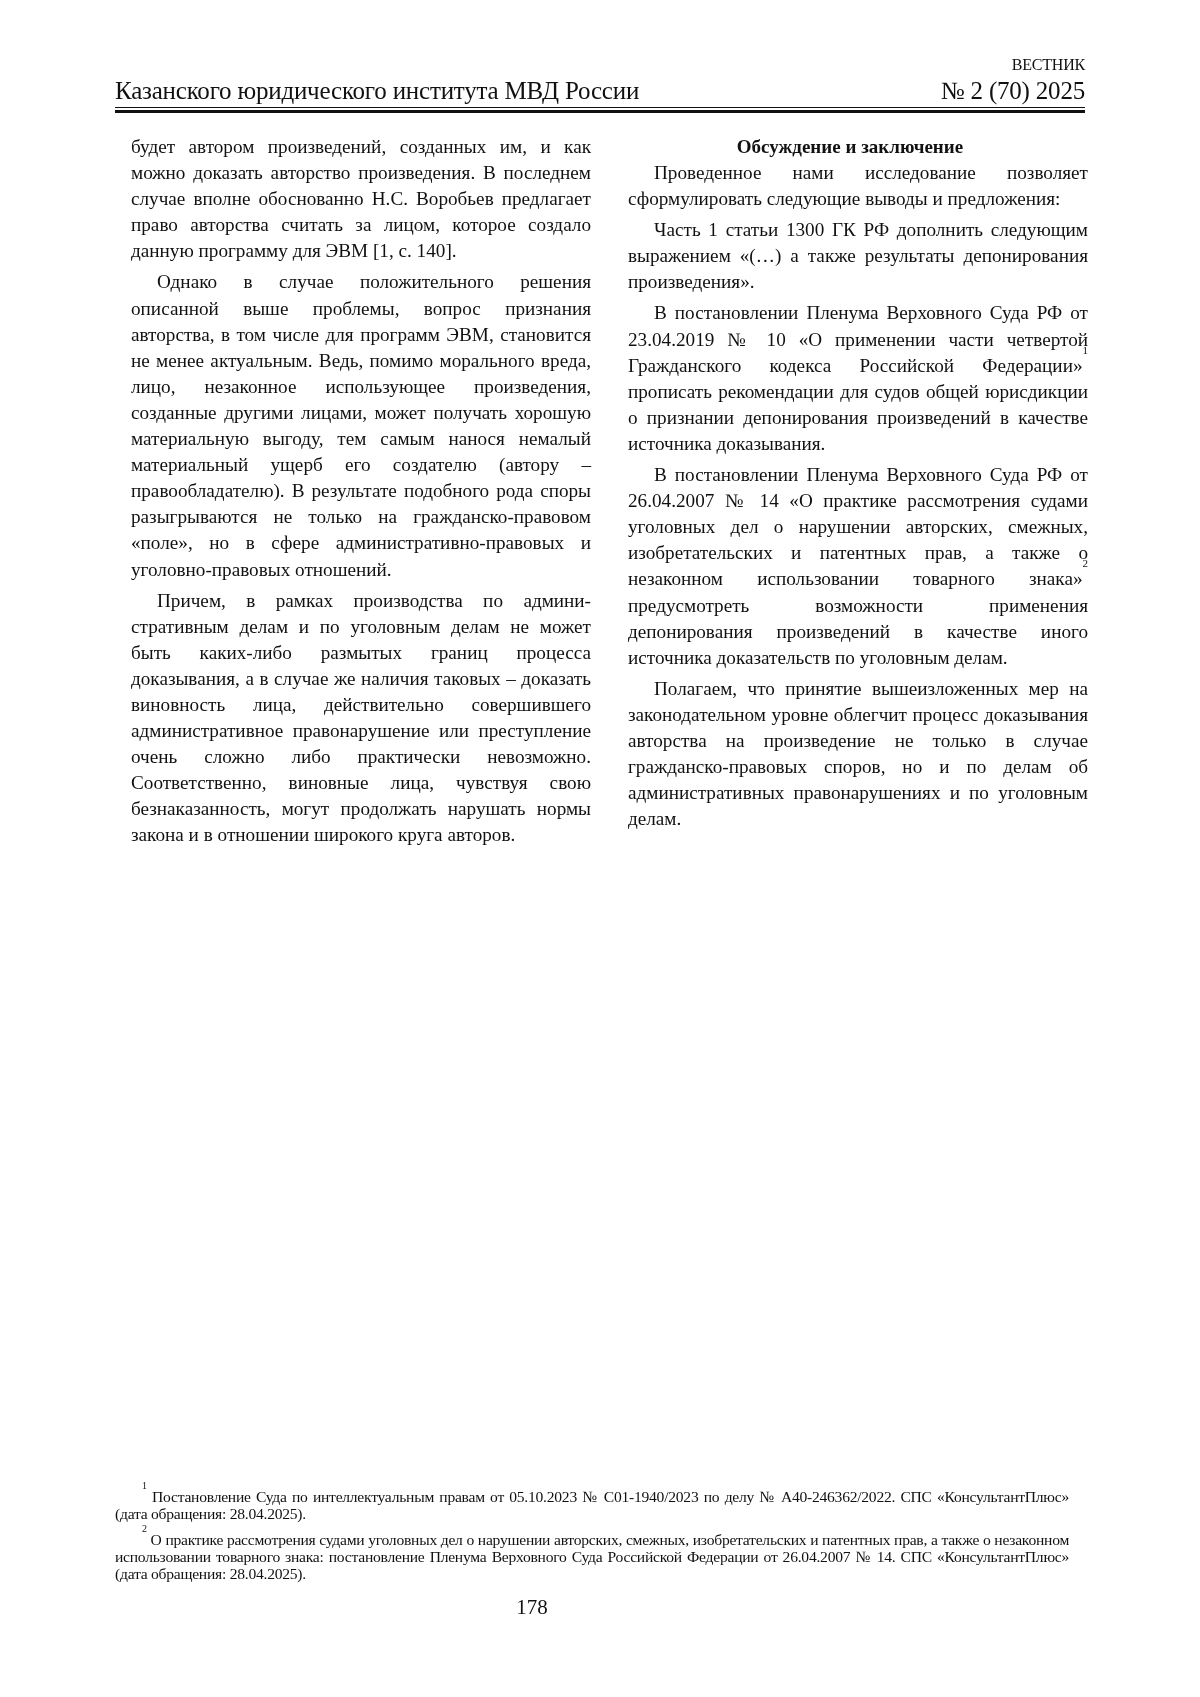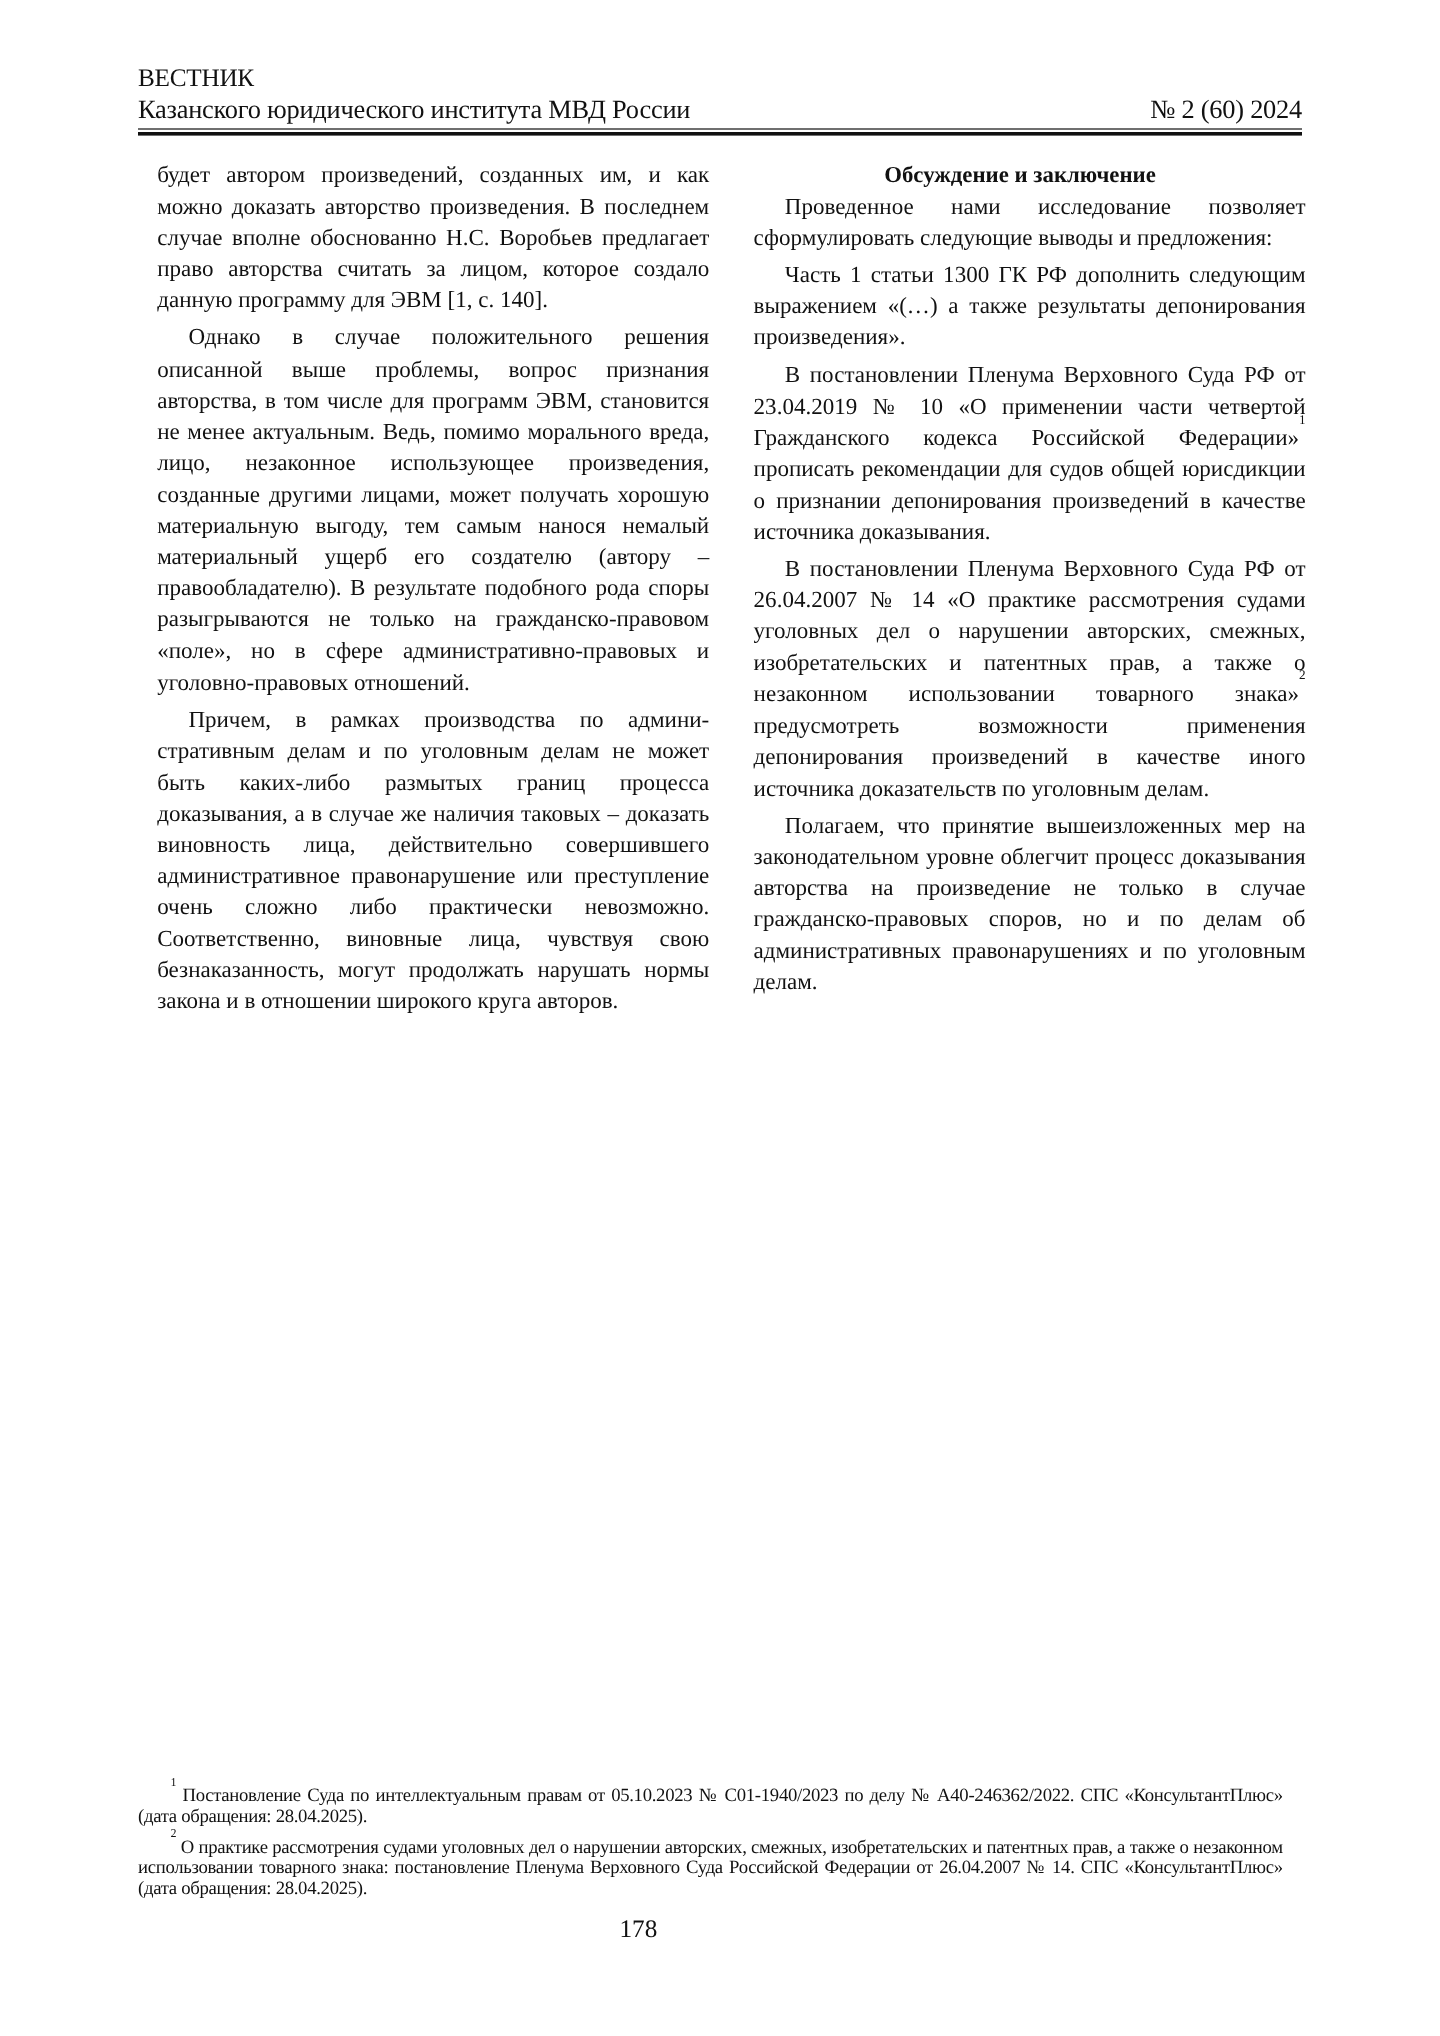--- a/index.html
+++ b/index.html
@@ -4,25 +4,25 @@
 <style>
   html, body { margin: 0; padding: 0; background: #ffffff; }
   body {
     width: 1200px; height: 1697px; position: relative; overflow: hidden;
     font-family: "Liberation Serif", serif; color: #111111;
   }
   .header {
     position: absolute; left: 115px; top: 52px; width: 970px;
   }
   .header .journal {
-    font-size: 21px; line-height: 26px; letter-spacing: -0.2px;
+    font-size: 16px; line-height: 26px; letter-spacing: -0.2px; text-align: right;
   }
   .header .row2 {
     display: flex; justify-content: space-between; align-items: baseline;
-    font-size: 22px; line-height: 26px; letter-spacing: -0.2px; gap: 47px;
+    font-size: 25px; line-height: 26px; letter-spacing: -0.2px; gap: 47px;
   }
   .header .rule-thin {
     margin-top: 3px; height: 1px; background: #111;
   }
   .header .rule-thick {
     margin-top: 2px; height: 3px; background: #111;
   }
   .col {
     position: absolute; top: 134px; width: 476px;
     font-size: 19.2px; line-height: 26.1px; text-align: justify;
@@ -49,21 +49,21 @@
     text-align: center; font-size: 21px;
   }
 </style>
 </head>
 <body>
 
 <header class="header">
   <div class="journal">ВЕСТНИК</div>
   <div class="row2">
     <span>Казанского юридического института МВД России</span>
-    <span>№ 2 (60) 2024</span>
+    <span>№ 2 (70) 2025</span>
   </div>
   <div class="rule-thin"></div>
   <div class="rule-thick"></div>
 </header>
 
 <section class="col left">
   <p class="noindent">будет автором произведений, созданных им, и как можно доказать авторство произведения. В последнем случае вполне обоснованно Н.С. Во­робьев предлагает право авторства считать за лицом, которое создало данную программу для ЭВМ [1, с. 140].</p>
   <p>Однако в случае положительного решения описанной выше проблемы, вопрос признания авторства, в том числе для программ ЭВМ, ста­новится не менее актуальным. Ведь, помимо мо­рального вреда, лицо, незаконное использующее произведения, созданные другими лицами, мо­жет получать хорошую материальную выгоду, тем самым нанося немалый материальный ущерб его создателю (автору – правообладателю). В ре­зультате подобного рода споры разыгрываются не только на гражданско-правовом «поле», но в сфе­ре административно-правовых и уголовно-право­вых отношений.</p>
   <p>Причем, в рамках производства по админи­стративным делам и по уголовным делам не мо­жет быть каких-либо размытых границ процесса доказывания, а в случае же наличия таковых – доказать виновность лица, действительно совер­шившего административное правонарушение или преступление очень сложно либо практически не­возможно. Соответственно, виновные лица, чув­ствуя свою безнаказанность, могут продолжать нарушать нормы закона и в отношении широкого круга авторов.</p>
 </section>

